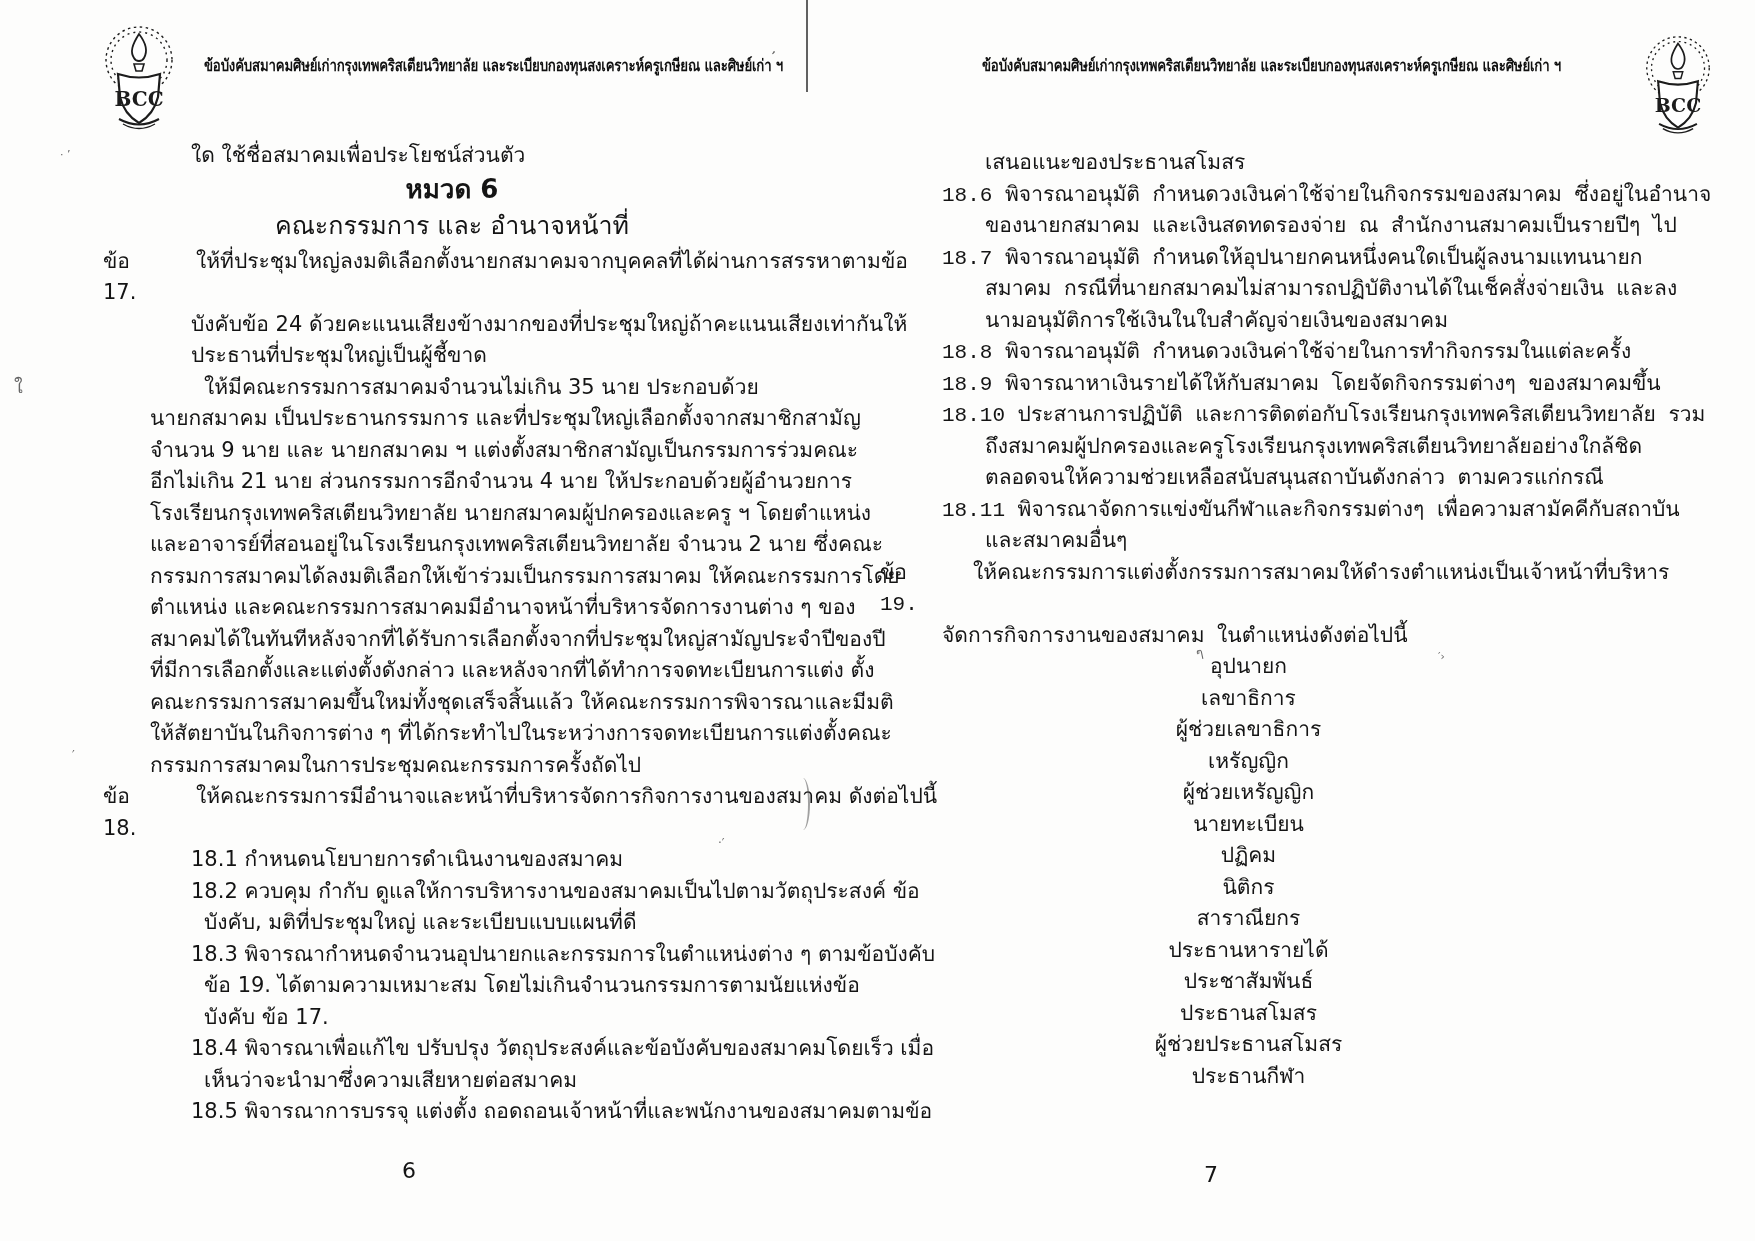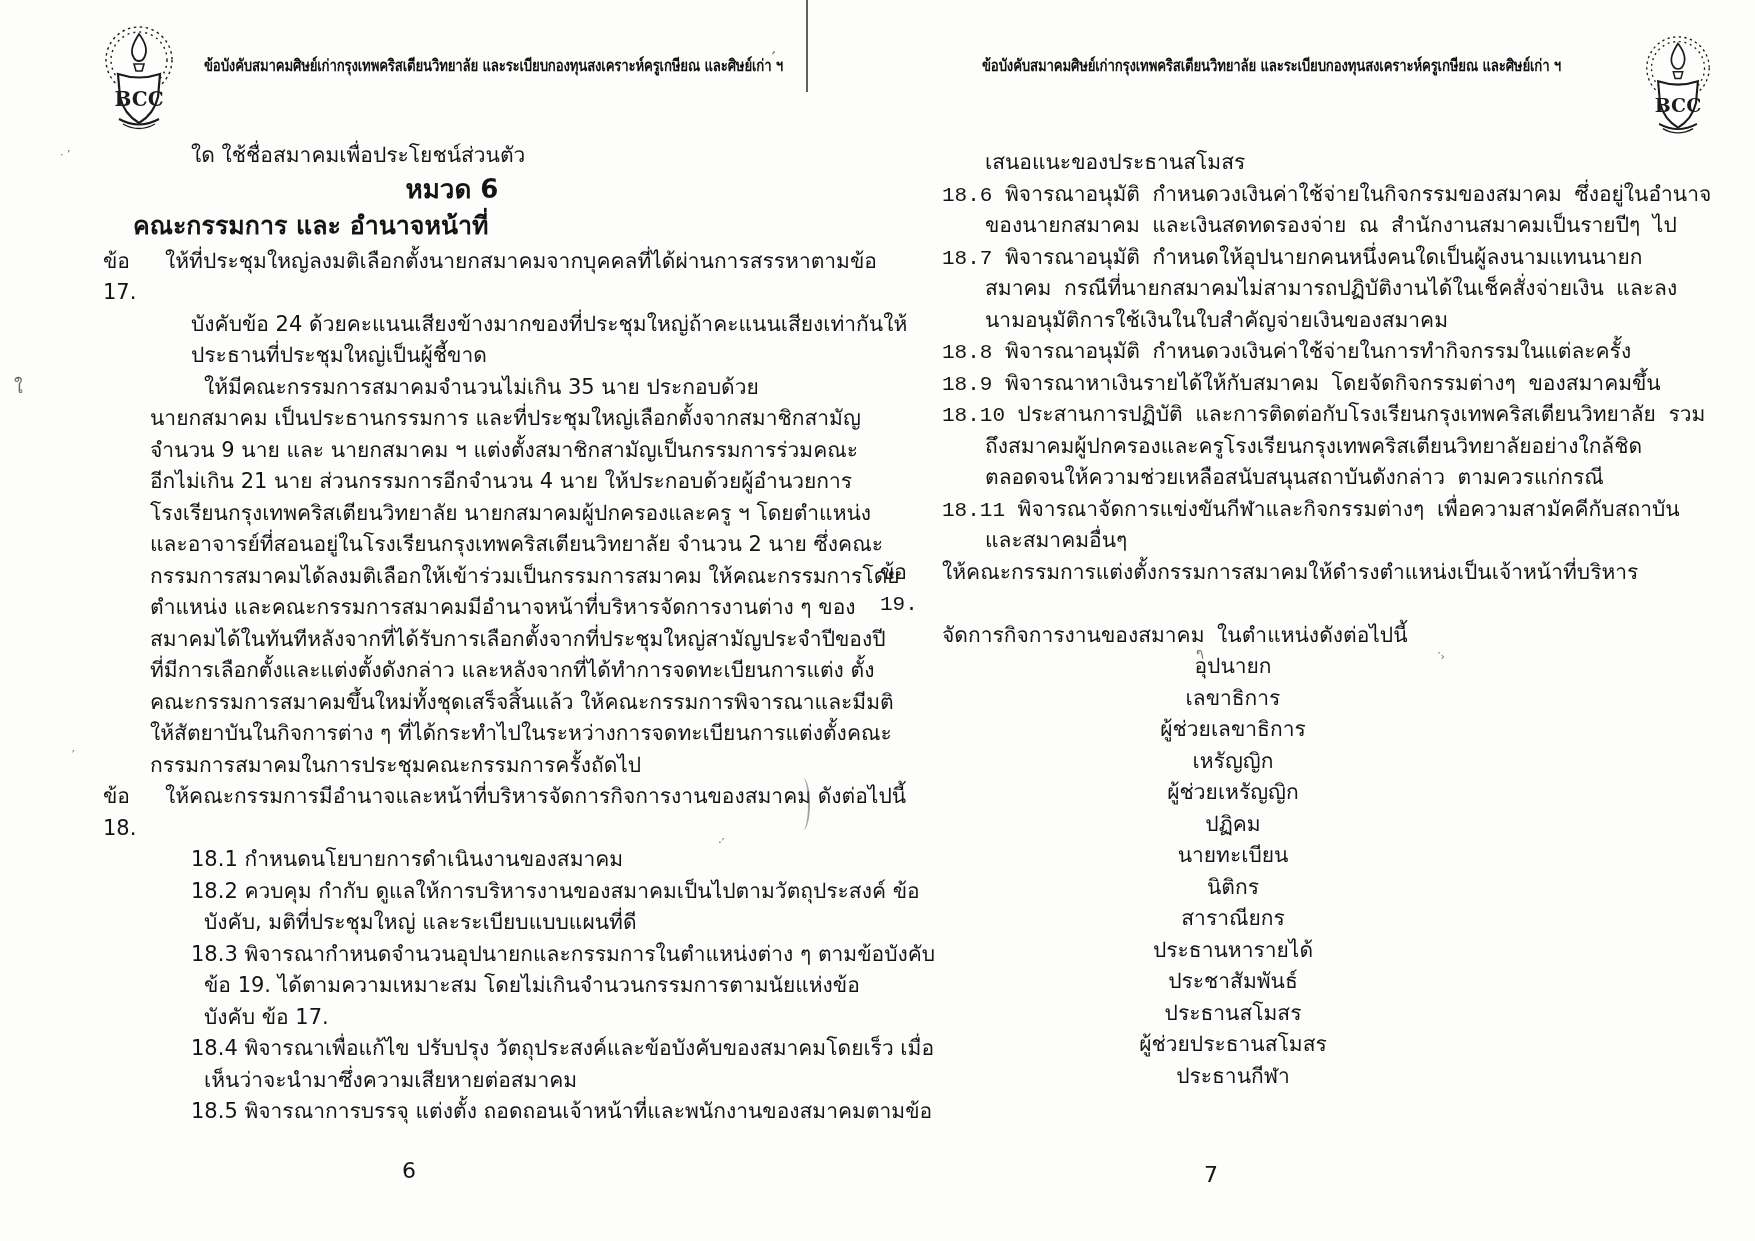--- a/index.html
+++ b/index.html
@@ -15,26 +15,26 @@
   .hdr{
     position:absolute;top:52px;font-weight:700;font-size:16.5px;white-space:nowrap;
     transform:scaleX(.80);transform-origin:left top;letter-spacing:-.2px;color:#101010;
   }
   .hdr-left{left:204px;width:680px;}
   .hdr-right{left:982px;width:770px;}
   
   .content{position:absolute;font-size:21px;line-height:31.5px;}
   .content-left{left:103px;top:140px;width:668px;}
   .content-right{left:880px;top:148px;width:706px;font-family:Liberation Mono, monospace;}
-  .line{white-space:nowrap;}
+  .line{white-space:nowrap;margin-left:31px;}
   .ind-a{margin-left:88px;}   
   .ind-b{margin-left:101px;}  
   .ind-c{margin-left:47px;}   
   .chapter-no{font-weight:700;font-size:26px;line-height:34px;text-align:center;padding-left:30px;}
-  .chapter-title{font-weight:700;font-size:25px;line-height:40px;padding-left:30px;}
+  .chapter-title{font-weight:400;font-size:25px;line-height:40px;text-align:center;padding-left:30px;}
   .clause-row{display:flex;}
   .clause-label{width:62px;flex:0 0 62px;}
   .r-ind-a{margin-left:62px;}   
   .r-ind-b{margin-left:105px;}  
   .r-ind-c{text-align:center;}  
   .page-num{position:absolute;font-size:22px;}
   .page-num-left{left:402px;top:1158px;}
   .page-num-right{left:1204px;top:1162px;}
   
   .fold-line{position:absolute;left:806px;top:0;width:2px;height:92px;background:#3a3a3a;opacity:.8;}
@@ -138,22 +138,22 @@
       <span class="clause-label">ข้อ 19.</span>
       <span class="line">ให้คณะกรรมการแต่งตั้งกรรมการสมาคมให้ดำรงตำแหน่งเป็นเจ้าหน้าที่บริหาร</span>
     </div>
     <div class="line r-ind-a">จัดการกิจการงานของสมาคม ในตำแหน่งดังต่อไปนี้</div>
 
     <div class="line r-ind-c">อุปนายก</div>
     <div class="line r-ind-c">เลขาธิการ</div>
     <div class="line r-ind-c">ผู้ช่วยเลขาธิการ</div>
     <div class="line r-ind-c">เหรัญญิก</div>
     <div class="line r-ind-c">ผู้ช่วยเหรัญญิก</div>
+    <div class="line r-ind-c">นายทะเบียน</div>
     <div class="line r-ind-c">ปฏิคม</div>
-    <div class="line r-ind-c">นายทะเบียน</div>
     <div class="line r-ind-c">นิติกร</div>
     <div class="line r-ind-c">สาราณียกร</div>
     <div class="line r-ind-c">ประธานหารายได้</div>
     <div class="line r-ind-c">ประชาสัมพันธ์</div>
     <div class="line r-ind-c">ประธานสโมสร</div>
     <div class="line r-ind-c">ผู้ช่วยประธานสโมสร</div>
     <div class="line r-ind-c">ประธานกีฬา</div>
   </div>
 
   <div class="page-num page-num-right">7</div>

